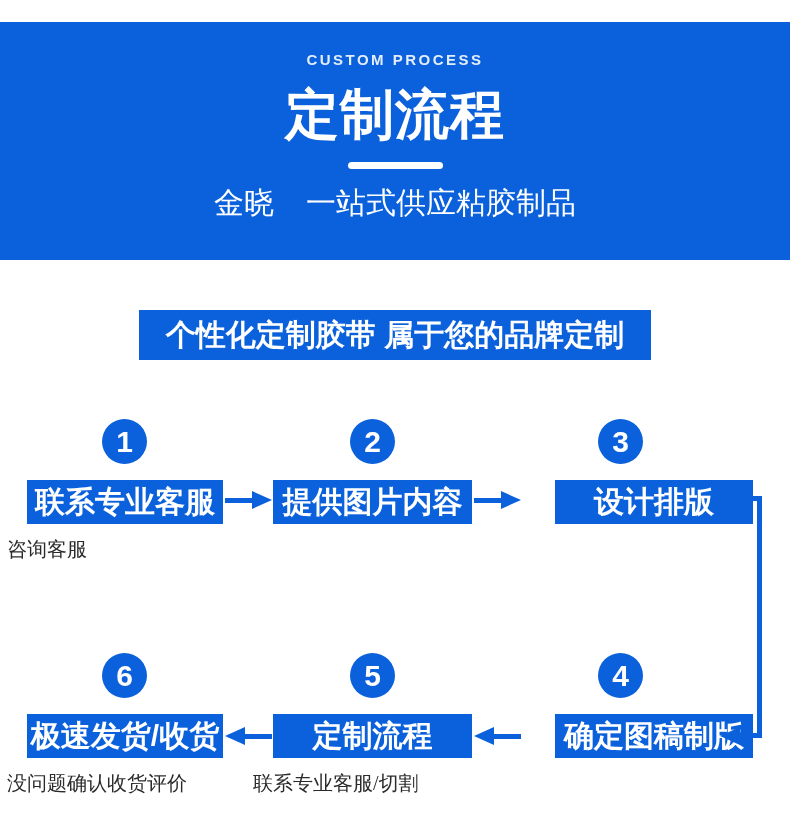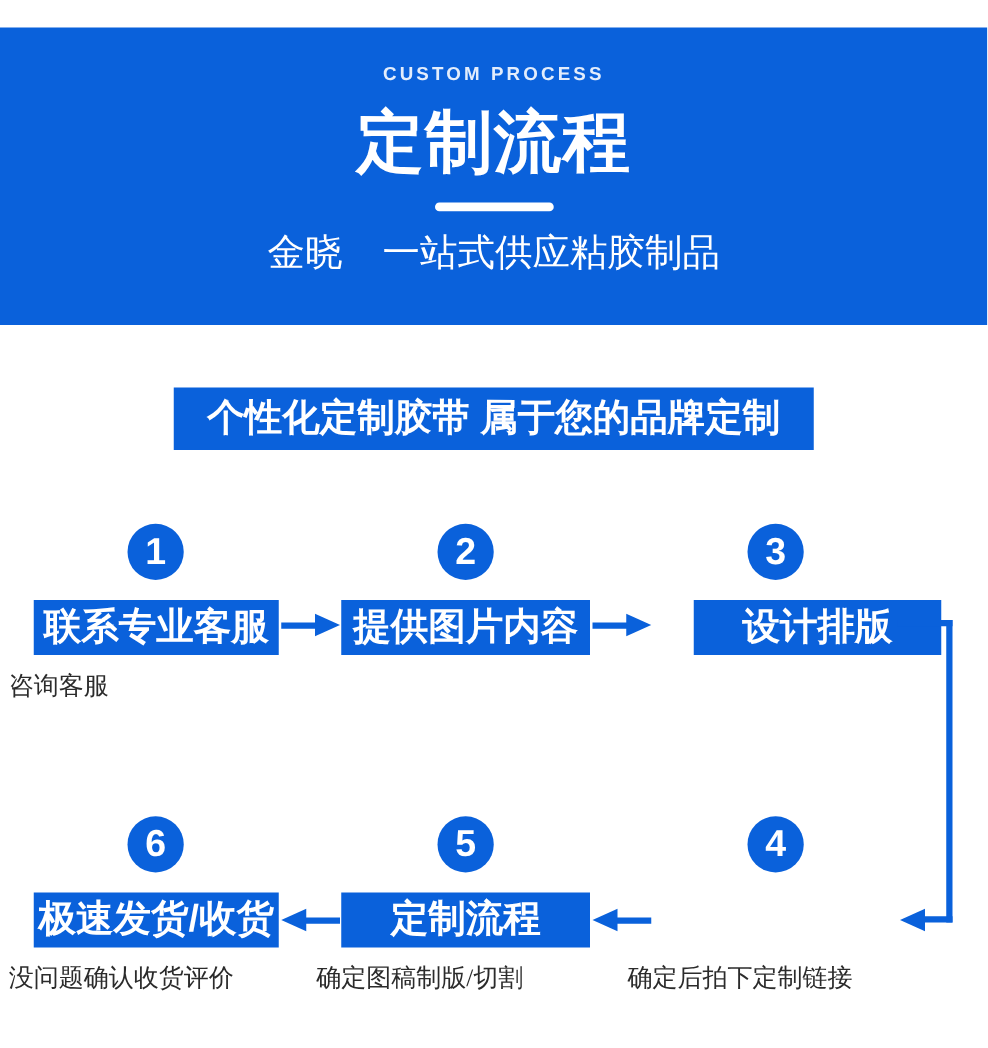--- a/index.html
+++ b/index.html
@@ -175,24 +175,24 @@
   <div class="stepbox b-row1 b-col3">设计排版</div>
 
   <div class="caption cap-row1 cap-col1">咨询客服</div>
 
   <div class="circle row2 c-col1">6</div>
   <div class="circle row2 c-col2">5</div>
   <div class="circle row2 c-col3">4</div>
 
   <div class="stepbox b-row2 b-col1">极速发货/收货</div>
   <div class="stepbox b-row2 b-col2">定制流程</div>
+  <div class="stepbox b-row2 b-col3">确定图稿制版</div>
 
   <div class="caption cap-row2 cap-col1">没问题确认收货评价</div>
-  <div class="caption cap-row2 cap-col2">确定图稿制版/切割</div>
-  <div class="caption cap-row2 cap-col3">确定后拍下定制链接</div>
+  <div class="caption cap-row2 cap-col2">联系专业客服/切割</div>
 
   <div class="arrow right a12">
     <div class="shaft"></div>
     <div class="head"></div>
   </div>
   <div class="arrow right a23">
     <div class="shaft"></div>
     <div class="head"></div>
   </div>
   <div class="arrow left a45">

